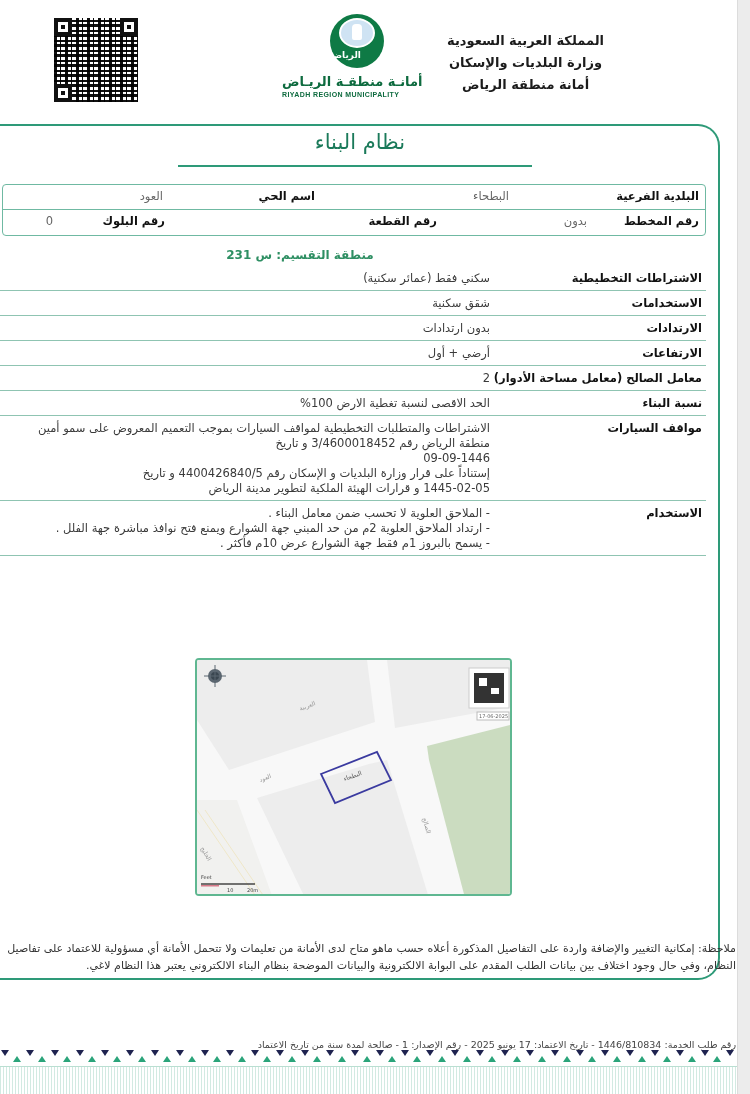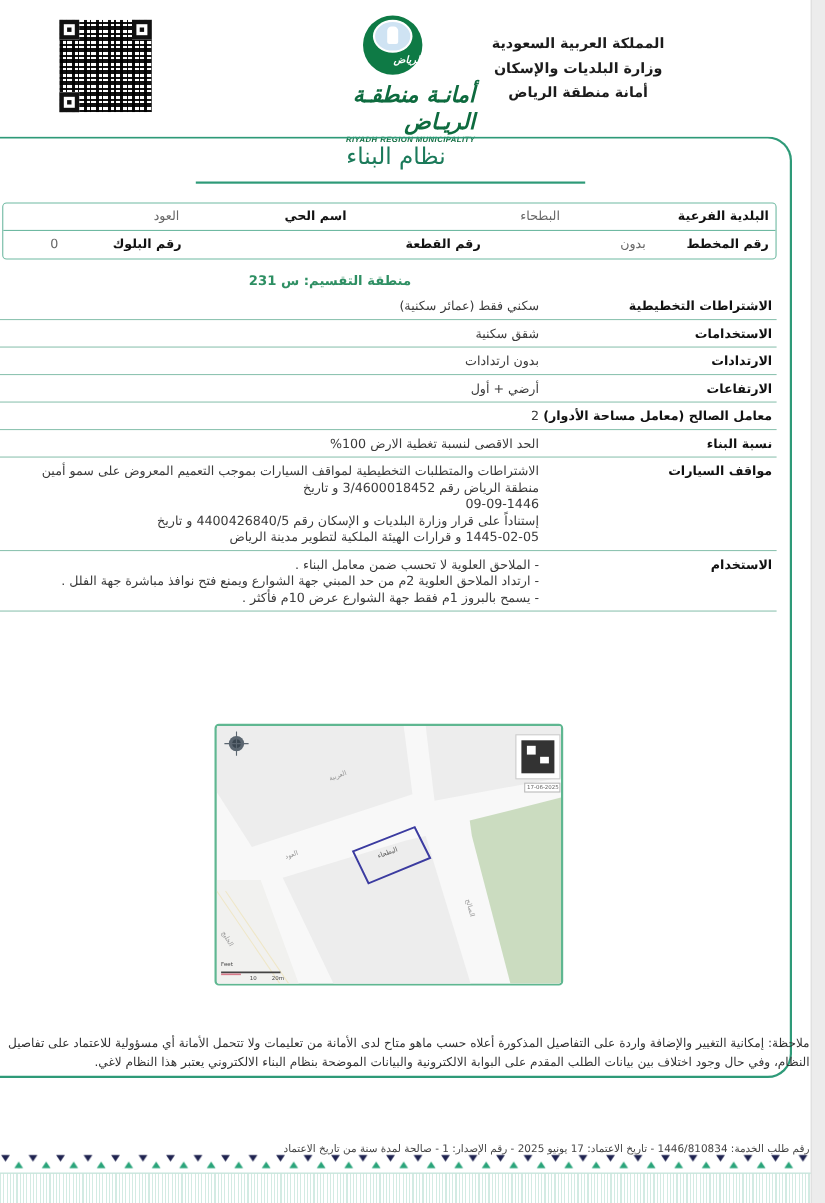--- a/index.html
+++ b/index.html
@@ -3,26 +3,26 @@
   <meta charset="utf-8">
   <style>
     * { box-sizing: border-box; margin: 0; padding: 0; }
     html, body { width: 750px; height: 1094px; overflow: hidden; background: #ffffff; }
     body { font-family: "DejaVu Sans", sans-serif; color: #222; position: relative; }
     .right-strip { position: absolute; left: 737px; top: 0; width: 13px; height: 1094px; background: #ececec; border-left: 1px solid #dcdcdc; }
 
     
     .header { position: absolute; left: 0; top: 0; width: 662px; height: 122px; }
     .ministry { position: absolute; right: 58px; top: 30px; text-align: center; direction: rtl; font-size: 13px; font-weight: bold; line-height: 22px; color: #1c1c1c; }
-    .logo { position: absolute; left: 282px; top: 14px; width: 150px; height: 100px; text-align: right; font-style: italic; }
+    .logo { position: absolute; left: 282px; top: 14px; width: 150px; height: 100px; text-align: left; }
     .logo-emblem { width: 54px; height: 54px; margin: 0 auto; border-radius: 50%; background: #0e7a45; position: relative; }
     .logo-emblem .inner { position: absolute; left: 9px; top: 4px; width: 36px; height: 30px; border-radius: 50%; background: #cfe3f3; border: 2px solid #ffffff; }
     .logo-emblem .palm { position: absolute; left: 22px; top: 10px; width: 10px; height: 16px; background: #ffffff; border-radius: 4px 4px 2px 2px; }
     .logo-emblem .word { position: absolute; left: 0; right: 0; top: 36px; font-size: 9px; color: #ffffff; font-weight: bold; direction: rtl; }
-    .logo-ar { margin-top: 6px; direction: rtl; font-size: 20px; font-weight: bold; color: #0e6b3f; }
+    .logo-ar { margin-top: 6px; direction: rtl; font-size: 13px; font-weight: bold; color: #0e6b3f; }
     .logo-en { font-size: 7px; font-weight: bold; color: #0e6b3f; letter-spacing: 0.4px; font-family: "Liberation Sans", sans-serif; margin-top: 2px; }
     .qr { position: absolute; left: 52px; top: 16px; width: 88px; height: 88px; background:
       repeating-linear-gradient(90deg, #111 0 3px, #fff 3px 6px, #111 6px 7px, #fff 7px 11px),
       repeating-linear-gradient(0deg, #111 0 2px, #fff 2px 5px, #111 5px 8px, #fff 8px 10px);
       background-blend-mode: multiply; border: 2px solid #fff; }
     .qr .finder { position: absolute; width: 18px; height: 18px; border: 4px solid #111; background: #fff; }
     .qr .finder::after { content: ""; position: absolute; left: 3px; top: 3px; width: 4px; height: 4px; background: #111; }
 
     
     .card { position: absolute; left: -12px; top: 124px; width: 732px; height: 856px; border: 2px solid #2e9a78; border-radius: 0 22px 22px 0; border-left: none; }

